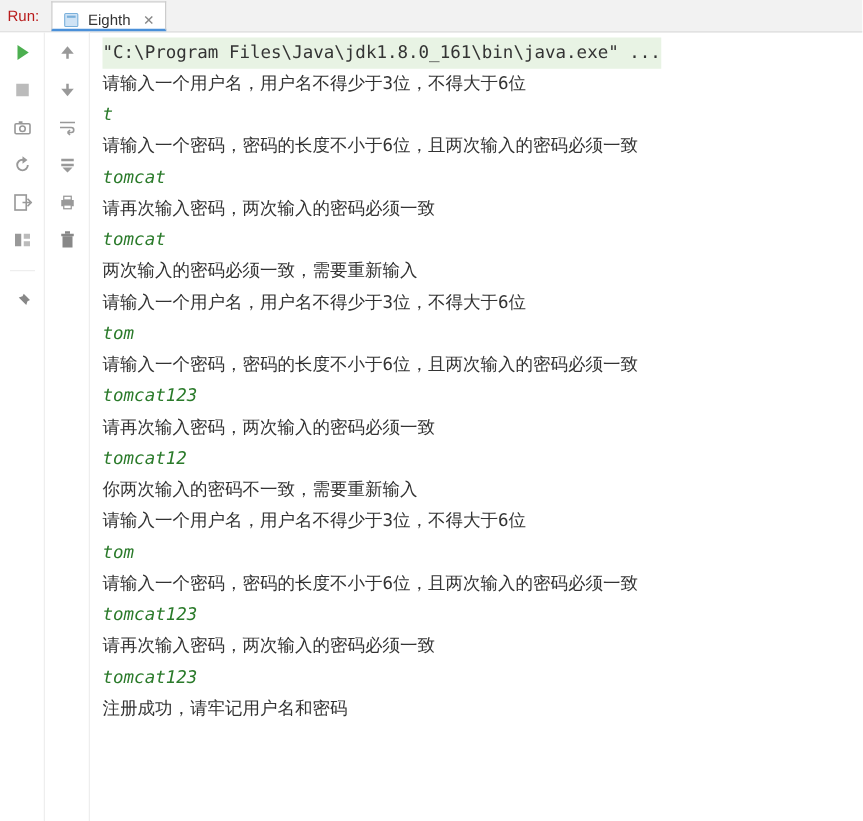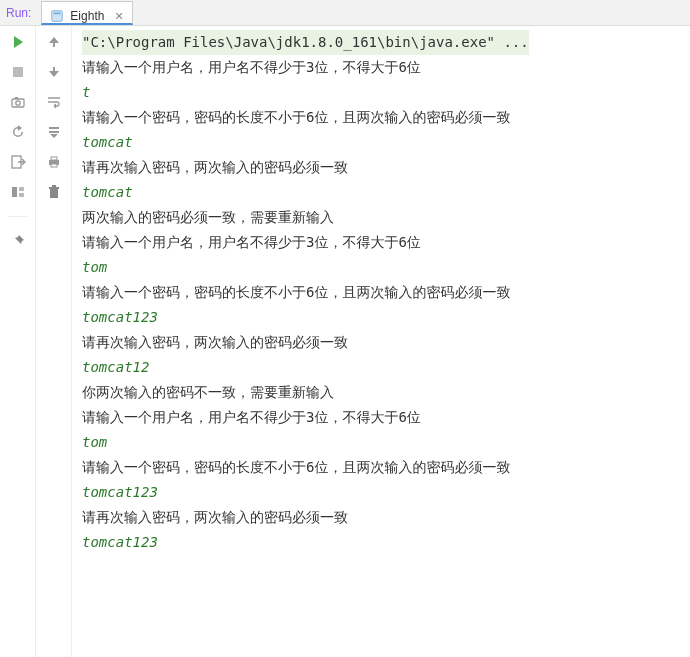--- a/index.html
+++ b/index.html
@@ -15,21 +15,21 @@
   }
   .header {
     display: flex;
     align-items: center;
     height: 26px;
     background: #f2f2f2;
     border-bottom: 1px solid #ddd;
     padding-left: 6px;
   }
   .run-label {
-    color: #8b5cf6;
+    color: #b91c1c;
     font-size: 12px;
     margin-right: 10px;
   }
   .tab {
     display: flex;
     align-items: flex-end;
     background: #fff;
     border: 1px solid #ccc;
     border-bottom: 2px solid #4a90d9;
     height: 24px;
@@ -213,14 +213,15 @@
       <div class="line user-input">tomcat123</div>
       <div class="line">请再次输入密码，两次输入的密码必须一致</div>
       <div class="line user-input">tomcat12</div>
       <div class="line">你两次输入的密码不一致，需要重新输入</div>
       <div class="line">请输入一个用户名，用户名不得少于3位，不得大于6位</div>
       <div class="line user-input">tom</div>
       <div class="line">请输入一个密码，密码的长度不小于6位，且两次输入的密码必须一致</div>
       <div class="line user-input">tomcat123</div>
       <div class="line">请再次输入密码，两次输入的密码必须一致</div>
       <div class="line user-input">tomcat123</div>
+      <div class="line">注册成功，请牢记用户名和密码</div>
     </div>
 </div>
 
 </body></html>

